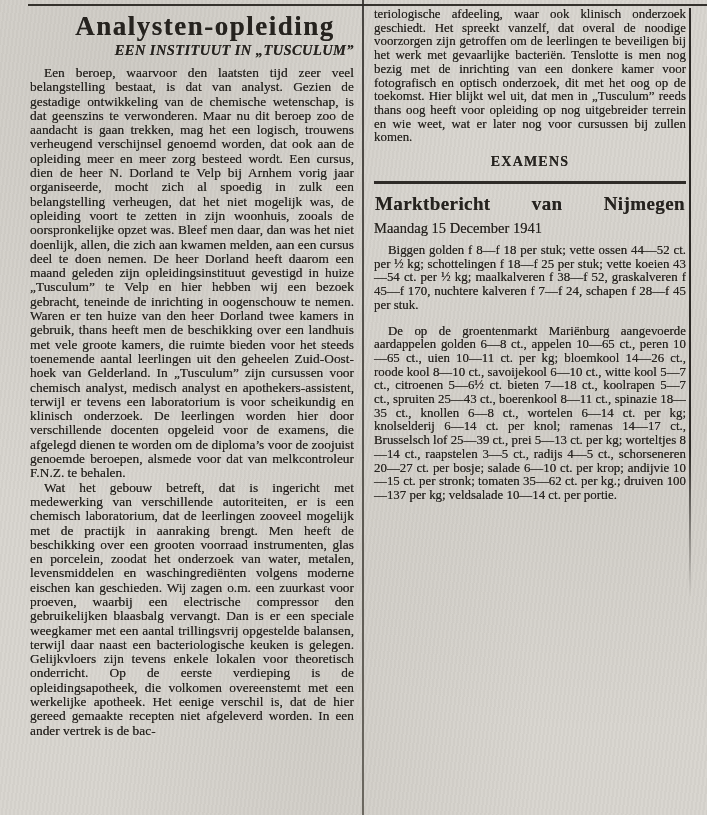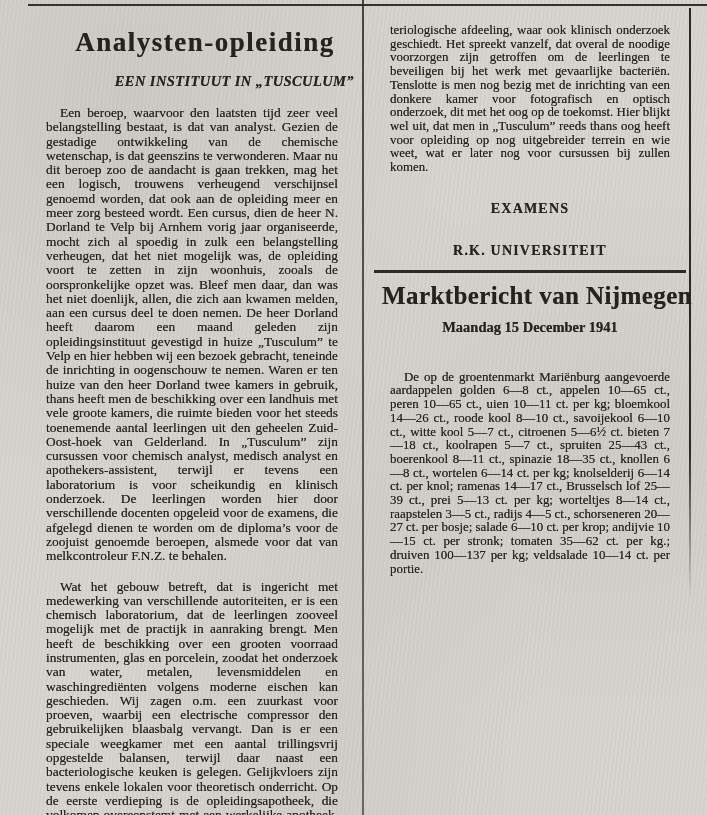--- a/index.html
+++ b/index.html
@@ -18,41 +18,41 @@
   .top-rule{ position:absolute; left:28px; right:0; top:4px; height:2px; background:#35322d; }
   .column-divider{ position:absolute; left:362px; top:0; bottom:0; width:2px;
     background:linear-gradient(#2e2b27, #4b4841 70%, #5a564e); opacity:.85; }
   .right-edge-line{ position:absolute; left:689px; top:8px; height:590px; width:2px;
     background:linear-gradient(#2b2825 75%, rgba(43,40,37,0)); }
 
   .col-left{ position:absolute; left:30px; top:11px; width:324px; }
   .col-right{ position:absolute; left:374px; top:8px; width:312px; }
 
   .article-title{
-    margin:16px; padding-left:26px; text-align:center;
+    margin:0; padding-left:26px; text-align:center;
     font-size:27px; font-weight:bold; letter-spacing:1.5px; line-height:30px;
   }
   .article-subtitle{
     margin:1px 0 7px; text-align:right;
     font-size:14.5px; font-weight:bold; letter-spacing:.4px;font-style:italic;
   }
-  p.body{ margin:16px; font-size:13.4px; line-height:14.3px; text-align:justify; }
+  p.body{ margin:0; font-size:13.4px; line-height:14.3px; text-align:justify; }
   p.indent{ text-indent:14px; }
   .col-right p.body{ font-size:12.9px; line-height:13.7px; }
 
   .section-heading{
-    margin:26px 0 5px; text-align:center;
+    margin:9px 0 5px; text-align:center;
     font-size:14px; font-weight:bold; letter-spacing:1.2px;
   }
   .market-rule{ height:3px; background:#2e2b27; margin:11px 0 5px; }
   .market-title{
-    margin:8px; font-size:25px; font-weight:bold; letter-spacing:.4px;
+    margin:1px; font-size:19px; font-weight:bold; letter-spacing:.4px;
     white-space:nowrap; text-align:justify; text-align-last:justify; line-height:30px;
   }
-  .market-date{ margin:1px 0 7px; text-align:center; font-size:14.5px; font-weight:bold; }
+  .market-date{ margin:1px 0 7px; text-align:left; font-size:14.5px; font-weight:normal; }
   .spacer-sm{ height:4px; }
 </style>
 </head>
 <body>
 
 <div class="top-rule"></div>
 <div class="column-divider"></div>
 <div class="right-edge-line"></div>
 
 <div class="col-left">
@@ -60,23 +60,23 @@
   <div class="article-subtitle ink">EEN INSTITUUT IN „TUSCULUM”</div>
   <p class="body indent ink">Een beroep, waarvoor den laatsten tijd zeer veel belangstelling bestaat, is dat van analyst. Gezien de gestadige ontwikkeling van de chemische wetenschap, is dat geenszins te verwonderen. Maar nu dit beroep zoo de aandacht is gaan trekken, mag het een logisch, trouwens verheugend verschijnsel genoemd worden, dat ook aan de opleiding meer en meer zorg besteed wordt. Een cursus, dien de heer N. Dorland te Velp bij Arnhem vorig jaar organiseerde, mocht zich al spoedig in zulk een belangstelling verheugen, dat het niet mogelijk was, de opleiding voort te zetten in zijn woonhuis, zooals de oorspronkelijke opzet was. Bleef men daar, dan was het niet doenlijk, allen, die zich aan kwamen melden, aan een cursus deel te doen nemen. De heer Dorland heeft daarom een maand geleden zijn opleidingsinstituut gevestigd in huize „Tusculum” te Velp en hier hebben wij een bezoek gebracht, teneinde de inrichting in oogenschouw te nemen. Waren er ten huize van den heer Dorland twee kamers in gebruik, thans heeft men de beschikking over een landhuis met vele groote kamers, die ruimte bieden voor het steeds toenemende aantal leerlingen uit den geheelen Zuid-Oost-hoek van Gelderland. In „Tusculum” zijn cursussen voor chemisch analyst, medisch analyst en apothekers-assistent, terwijl er tevens een laboratorium is voor scheikundig en klinisch onderzoek. De leerlingen worden hier door verschillende docenten opgeleid voor de examens, die afgelegd dienen te worden om de diploma’s voor de zoojuist genoemde beroepen, alsmede voor dat van melkcontroleur F.N.Z. te behalen.</p>
   <p class="body indent ink">Wat het gebouw betreft, dat is ingericht met medewerking van verschillende autoriteiten, er is een chemisch laboratorium, dat de leerlingen zooveel mogelijk met de practijk in aanraking brengt. Men heeft de beschikking over een grooten voorraad instrumenten, glas en porcelein, zoodat het onderzoek van water, metalen, levensmiddelen en waschingrediënten volgens moderne eischen kan geschieden. Wij zagen o.m. een zuurkast voor proeven, waarbij een electrische compressor den gebruikelijken blaasbalg vervangt. Dan is er een speciale weegkamer met een aantal trillingsvrij opgestelde balansen, terwijl daar naast een bacteriologische keuken is gelegen. Gelijkvloers zijn tevens enkele lokalen voor theoretisch onderricht. Op de eerste verdieping is de opleidingsapotheek, die volkomen overeenstemt met een werkelijke apotheek. Het eenige verschil is, dat de hier gereed gemaakte recepten niet afgeleverd worden. In een ander vertrek is de bac-</p>
 </div>
 
 <div class="col-right">
   <p class="body ink">teriologische afdeeling, waar ook klinisch onderzoek geschiedt. Het spreekt vanzelf, dat overal de noodige voorzorgen zijn getroffen om de leerlingen te beveiligen bij het werk met gevaarlijke bacteriën. Tenslotte is men nog bezig met de inrichting van een donkere kamer voor fotografisch en optisch onderzoek, dit met het oog op de toekomst. Hier blijkt wel uit, dat men in „Tusculum” reeds thans oog heeft voor opleiding op nog uitgebreider terrein en wie weet, wat er later nog voor cursussen bij zullen komen.</p>
 
   <div class="section-heading ink">EXAMENS</div>
 
-  <div class="section-heading ink">R.K. UNIVERSITEIT</div>
 
   <div class="market-rule"></div>
   <h2 class="market-title ink">Marktbericht van Nijmegen</h2>
   <div class="market-date ink">Maandag 15 December 1941</div>
 
+  <p class="body indent ink">Biggen golden f 8—f 18 per stuk; vette ossen 44—52 ct. per ½ kg; schottelingen f 18—f 25 per stuk; vette koeien 43—54 ct. per ½ kg; maalkalveren f 38—f 52, graskalveren f 45—f 170, nuchtere kalveren f 7—f 24, schapen f 28—f 45 per stuk.</p>
   <div class="spacer-sm"></div>
   <div class="spacer-sm"></div>
   <div class="spacer-sm"></div>
   <p class="body indent ink">De op de groentenmarkt Mariënburg aangevoerde aardappelen golden 6—8 ct., appelen 10—65 ct., peren 10—65 ct., uien 10—11 ct. per kg; bloemkool 14—26 ct., roode kool 8—10 ct., savoijekool 6—10 ct., witte kool 5—7 ct., citroenen 5—6½ ct. bieten 7—18 ct., koolrapen 5—7 ct., spruiten 25—43 ct., boerenkool 8—11 ct., spinazie 18—35 ct., knollen 6—8 ct., wortelen 6—14 ct. per kg; knolselderij 6—14 ct. per knol; ramenas 14—17 ct., Brusselsch lof 25—39 ct., prei 5—13 ct. per kg; worteltjes 8—14 ct., raapstelen 3—5 ct., radijs 4—5 ct., schorseneren 20—27 ct. per bosje; salade 6—10 ct. per krop; andijvie 10—15 ct. per stronk; tomaten 35—62 ct. per kg.; druiven 100—137 per kg; veldsalade 10—14 ct. per portie.</p>
 </div>
 
 </body></html>

